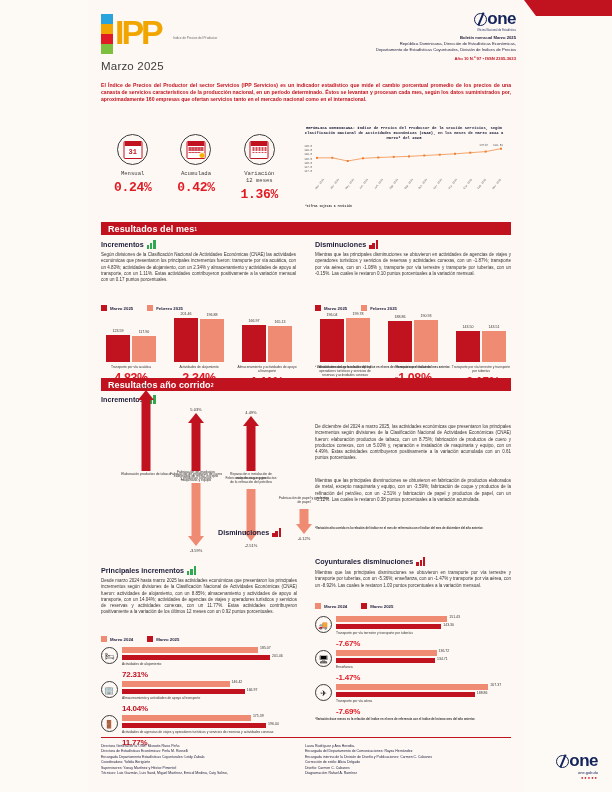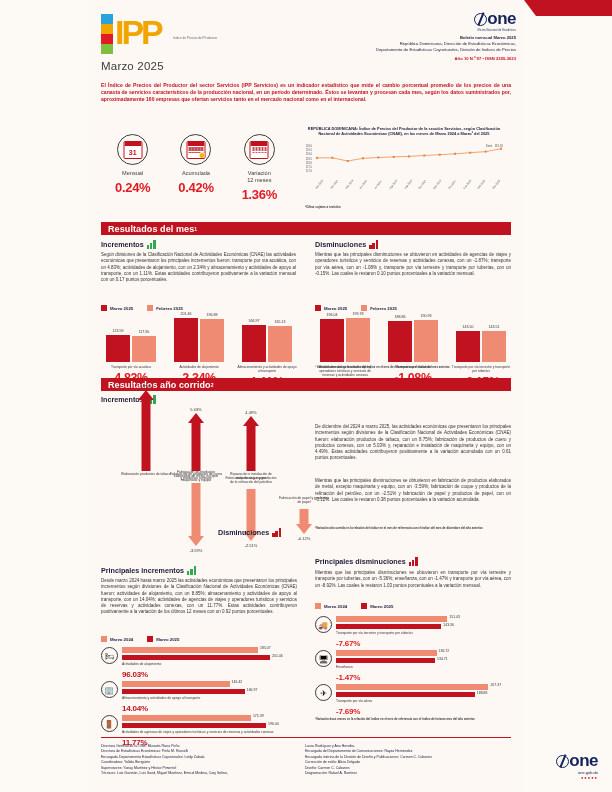--- a/index.html
+++ b/index.html
@@ -76,21 +76,21 @@
   
   .secbar {
     position:absolute; height:13px; background:#c1121f; color:#fff;
     display:flex; align-items:center; padding-left:7px;
     font-size:9px; font-weight:bold; letter-spacing:.1px;
   }
   .secbar sup{ font-size:5px; }
   .secbar.wide { left:101px; width:410px; }
 
   
-  .tipo-box{ position:absolute; left:101px; top:128px; width:410px; height:84px; }
+  .tipo-box{ position:absolute; left:101px; top:128px; width:410px; height:84px;font-family:Liberation Mono, monospace; }
   .tipo-left{ position:absolute; left:0; top:0; width:190px; height:84px; display:flex; justify-content:space-around; }
   .tile{ width:58px; text-align:center; padding-top:6px; }
   .cal-ring{
     width:31px; height:31px; border-radius:50%; border:1.2px solid #3d3d3d;
     margin:0 auto; position:relative; background:#fdf8f4;
   }
   .cal{
     position:absolute; left:50%; top:50%; transform:translate(-50%,-50%);
     width:19px; height:18px; border:1.1px solid #c1121f; border-radius:1.5px;
     background:#fff; overflow:hidden;
@@ -580,21 +580,21 @@
         </div>
       <div class="hbars">
         <div class="hbar" style="width:136.0px;background:#ef8a73">
           <span class="v">185.07</span>
           </div>
         <div class="hbar" style="width:148.0px;background:#c1121f">
           <span class="v">201.46</span>
           </div>
       </div>
       <div class="hname">Actividades de alojamiento</div>
-      <div class="hpct" style="color:#c1121f">96.03%</div>
+      <div class="hpct" style="color:#c1121f">72.31%</div>
     </div>
       <div class="hrow">
       <div class="hicon">
         <span class="g" style="font-size:8px">🏢</span>
         </div>
       <div class="hbars">
         <div class="hbar" style="width:107.6px;background:#ef8a73">
           <span class="v">146.42</span>
           </div>
         <div class="hbar" style="width:122.7px;background:#c1121f">
@@ -615,21 +615,21 @@
         <div class="hbar" style="width:144.1px;background:#c1121f">
           <span class="v">196.04</span>
           </div>
       </div>
       <div class="hname">Actividades de agencias de viajes y operadores turísticos y servicios de reservas y actividades conexas</div>
       <div class="hpct" style="color:#c1121f">11.77%</div>
     </div>
     </div>
 
   <div class="subhead" style="left:315px; top:557px;">
-    <span>Principales disminuciones</span>
+    <span>Coyunturales disminuciones</span>
     <span class="bars-ico red">
         <i></i>
         <i></i>
         <i></i>
       </span>
   </div>
   <div class="para" style="left:315px; top:570px; width:196px;">Mientras que las principales disminuciones se obtuvieron en  transporte por vía terrestre y transporte por tuberías, con un -5.36%; enseñanza, con un -1.47% y transporte por vía aérea, con un -8.92%. Las cuales le restaron  1.03 puntos porcentuales a la variación mensual.</div>
   <div class="legend-row" style="left:315px; top:603px;">
     <span>
         <b style="background:#ef8a73"></b>

